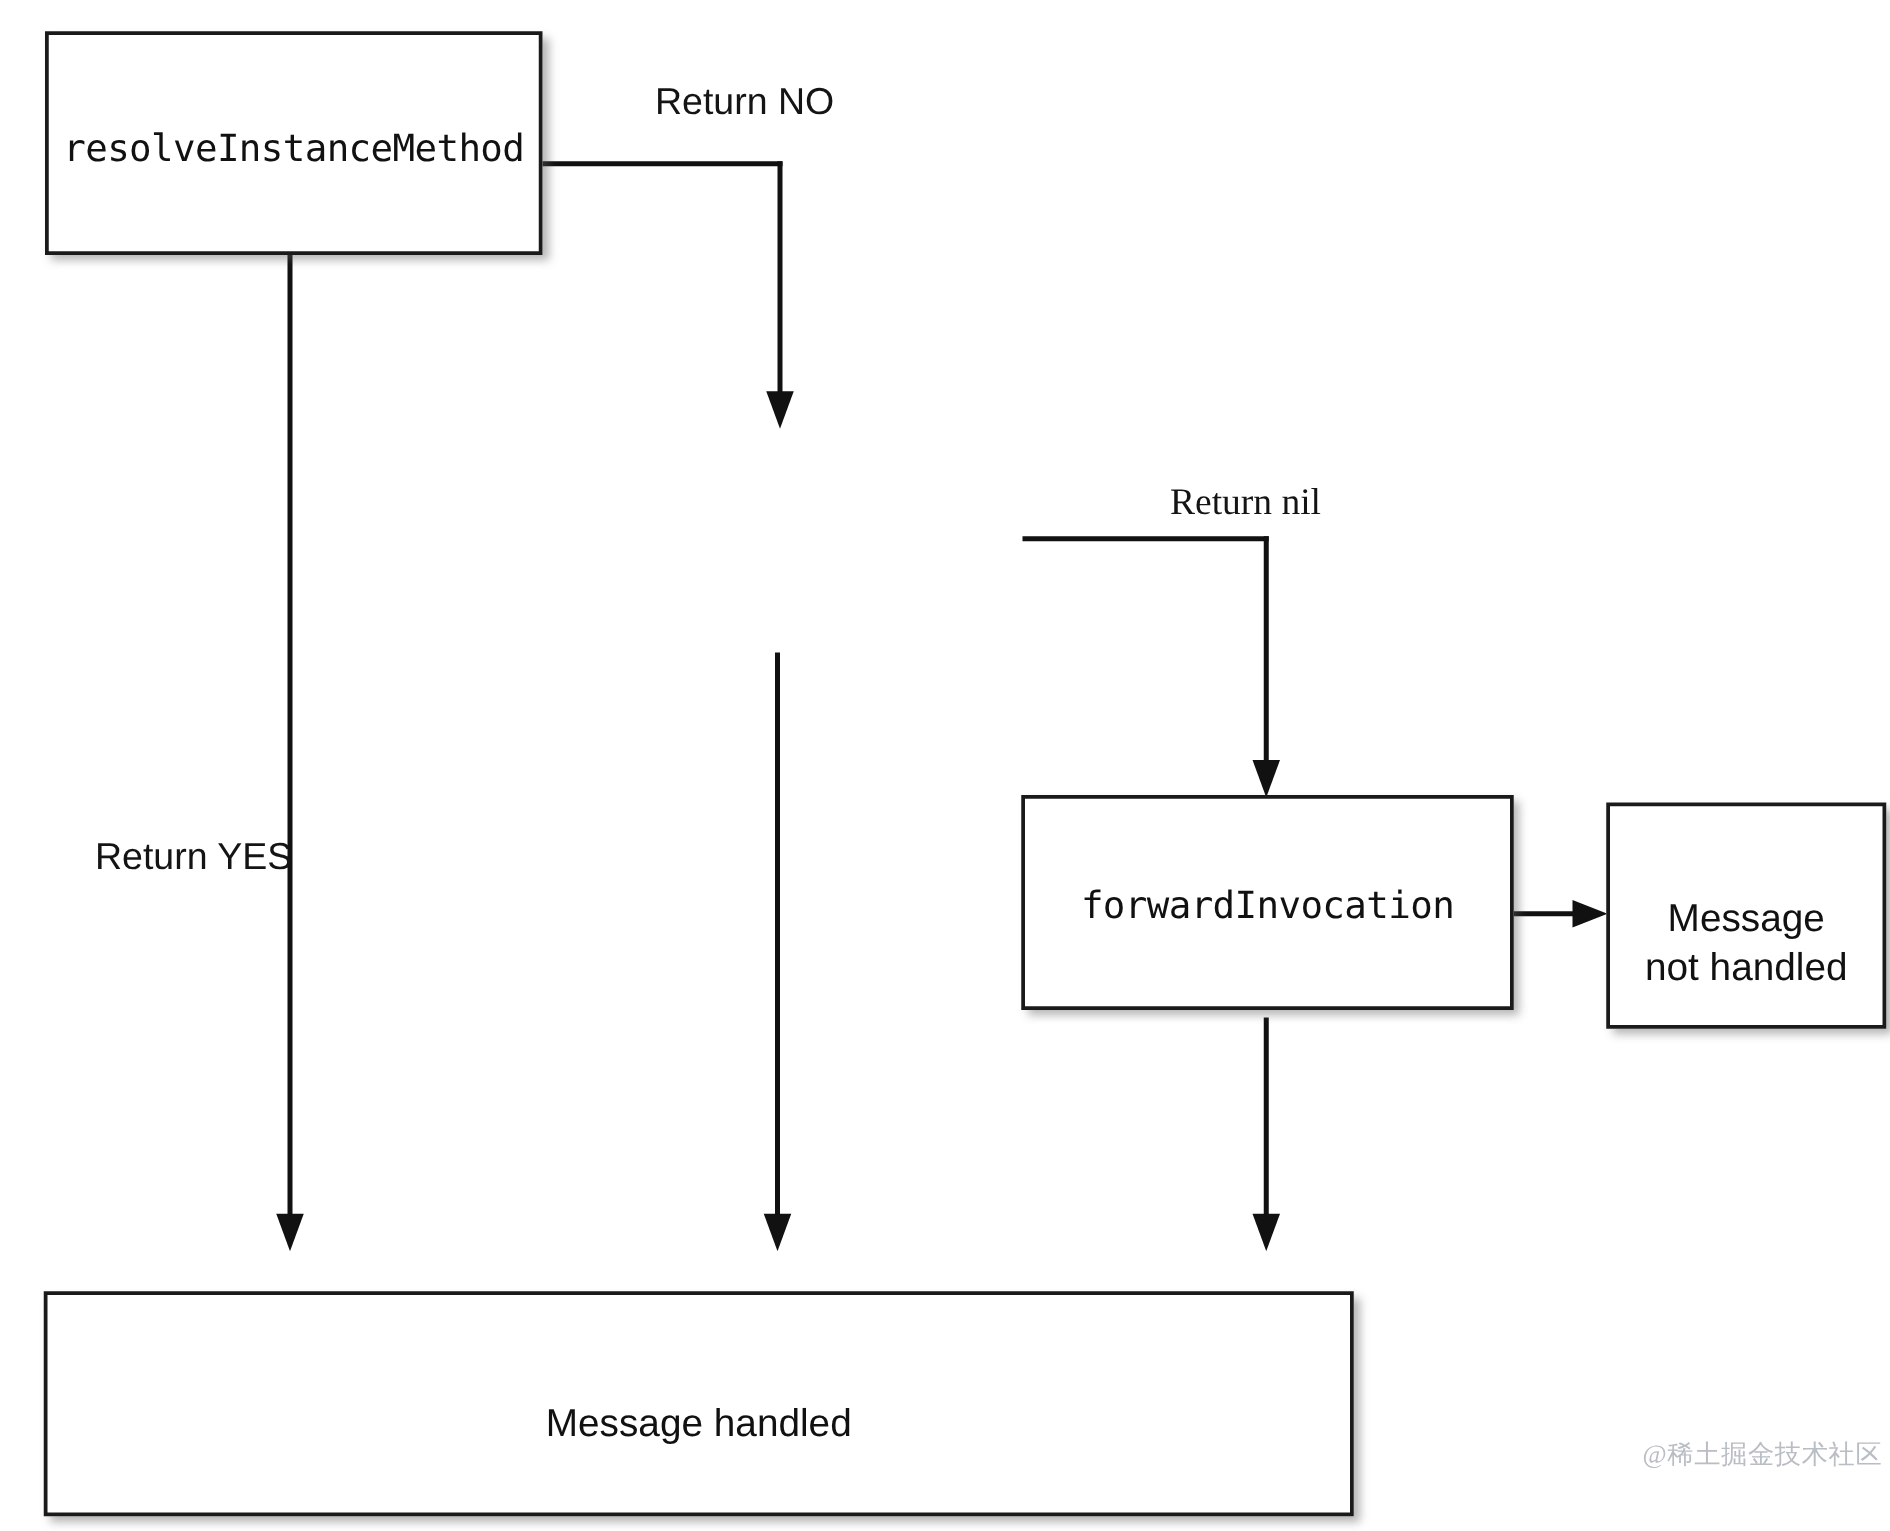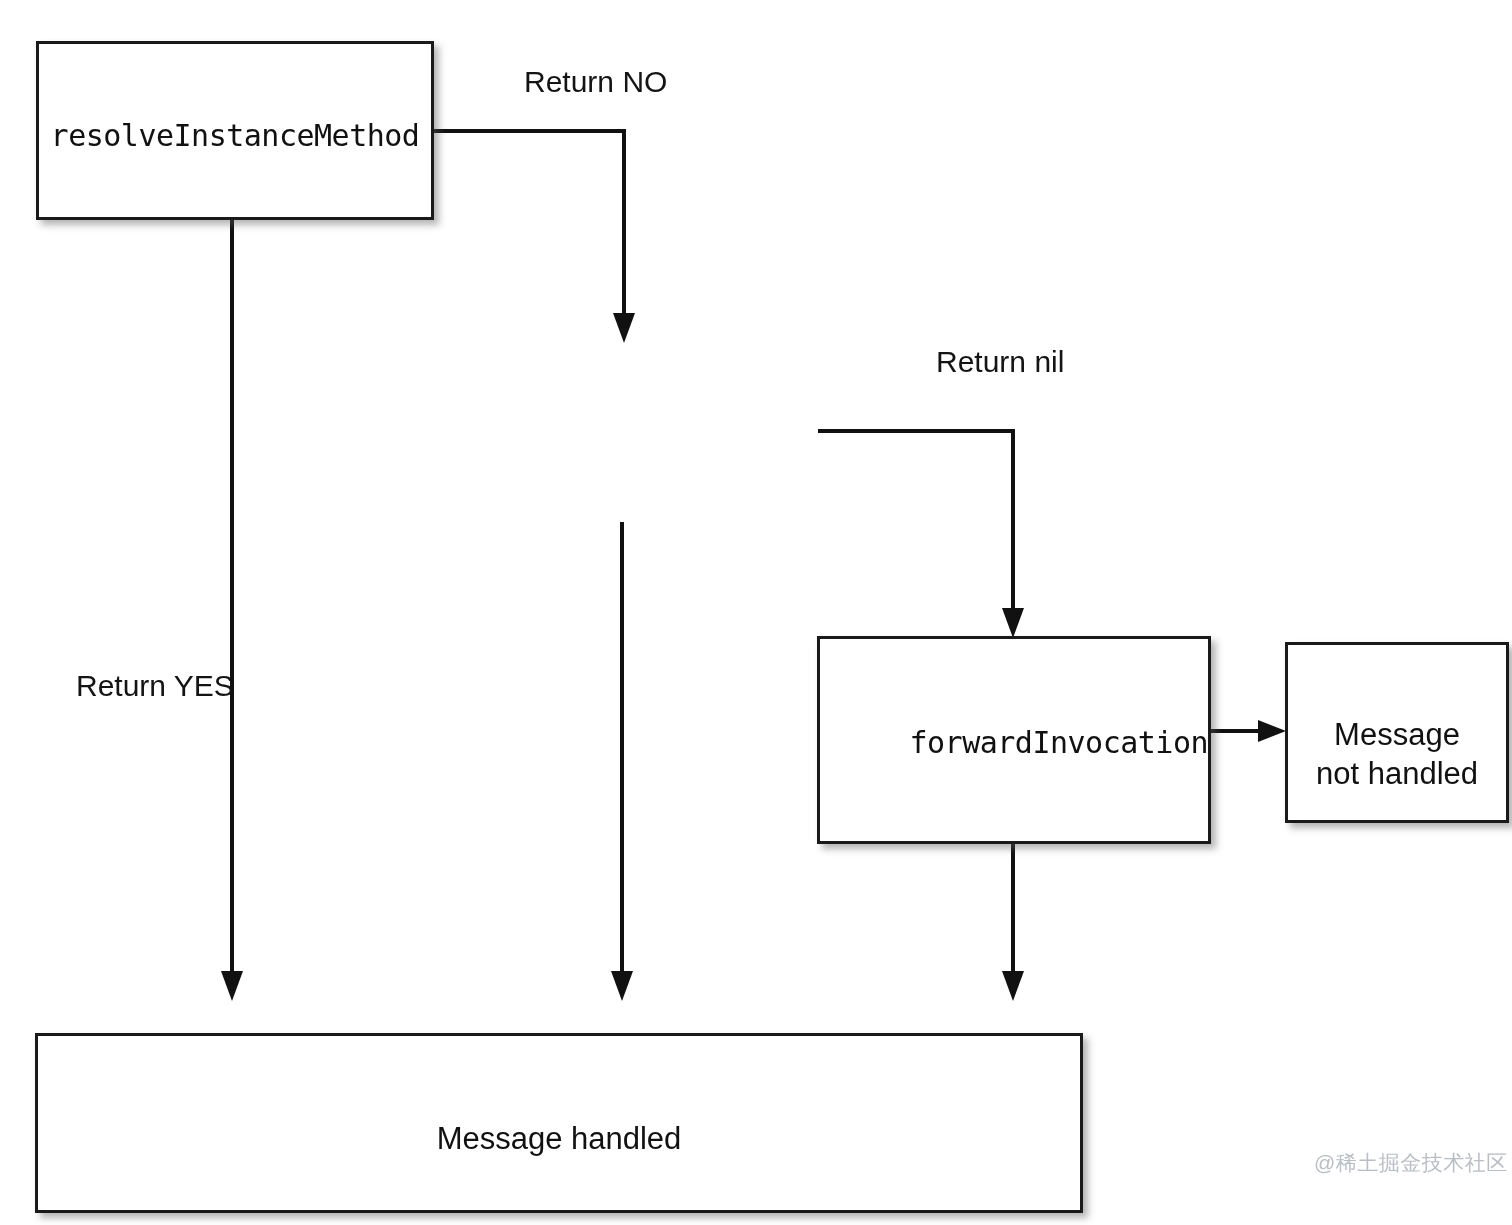--- a/index.html
+++ b/index.html
@@ -38,27 +38,27 @@
     font-family: "DejaVu Sans Mono", "Liberation Mono", monospace;
     font-weight: 400;
     letter-spacing: -0.5px;
   }
   .sans .node-label {
     font-family: "Liberation Sans", sans-serif;
     font-weight: 400;
   }
 
   
-  #node-resolve       { left: 36px;   top: 41px;   width: 398px; height: 179px; }
+  #node-resolve       { left: 36px;   top: 25px;   width: 398px; height: 179px; }
   #node-resolve .node-label { font-size: 30px; position: relative; top: 6px; }
 
   #node-forwarding    { left: 427px;  top: 344px;  width: 394px; height: 180px; }
   #node-forwarding .node-label { font-size: 29px; position: relative; top: 4px; }
 
-  #node-forwardinv    { left: 817px;  top: 636px;  width: 394px; height: 208px; text-align: right; }
+  #node-forwardinv    { left: 817px;  top: 636px;  width: 394px; height: 172px; }
   #node-forwardinv .node-label { font-size: 30px; position: relative; top: 3px; }
 
   #node-nothandled    { left: 1285px; top: 642px;  width: 224px; height: 181px; }
   #node-nothandled .node-label { font-size: 31px; line-height: 1.25; margin-top: 44px; }
 
   #node-handled       { left: 35px;   top: 1033px; width: 1048px; height: 180px; }
   #node-handled .node-label { font-size: 31px; position: relative; top: 16px; }
 
   
   .ln {
@@ -92,29 +92,29 @@
   .edge-label {
     position: absolute;
     font-family: "Liberation Sans", sans-serif;
     font-size: 30px;
     color: #141414;
     white-space: pre-line;
     line-height: 1.22;
     z-index: 4;
   }
   #label-return-no   { left: 524px; top: 64px; }
-  #label-return-nil  { left: 936px; top: 344px; }
+  #label-return-nil  { left: 936px; top: 384px; font-family: Liberation Serif, serif; }
   #label-return-yes  { left: 76px;  top: 668px; }
   #label-return-repl { left: 305px; top: 720px; width: 300px; text-align: right; }
 
   #watermark {
     position: absolute;
     left: 1314px;
     top: 1149px;
-    font-family: Liberation Sans, sans-serif;
+    font-family: Liberation Serif, serif;
     font-size: 21px;
     color: #b9bdc4;
     letter-spacing: 0.5px;
     white-space: nowrap;
     z-index: 5;
   }
 </style>
 </head>
 <body>
 

